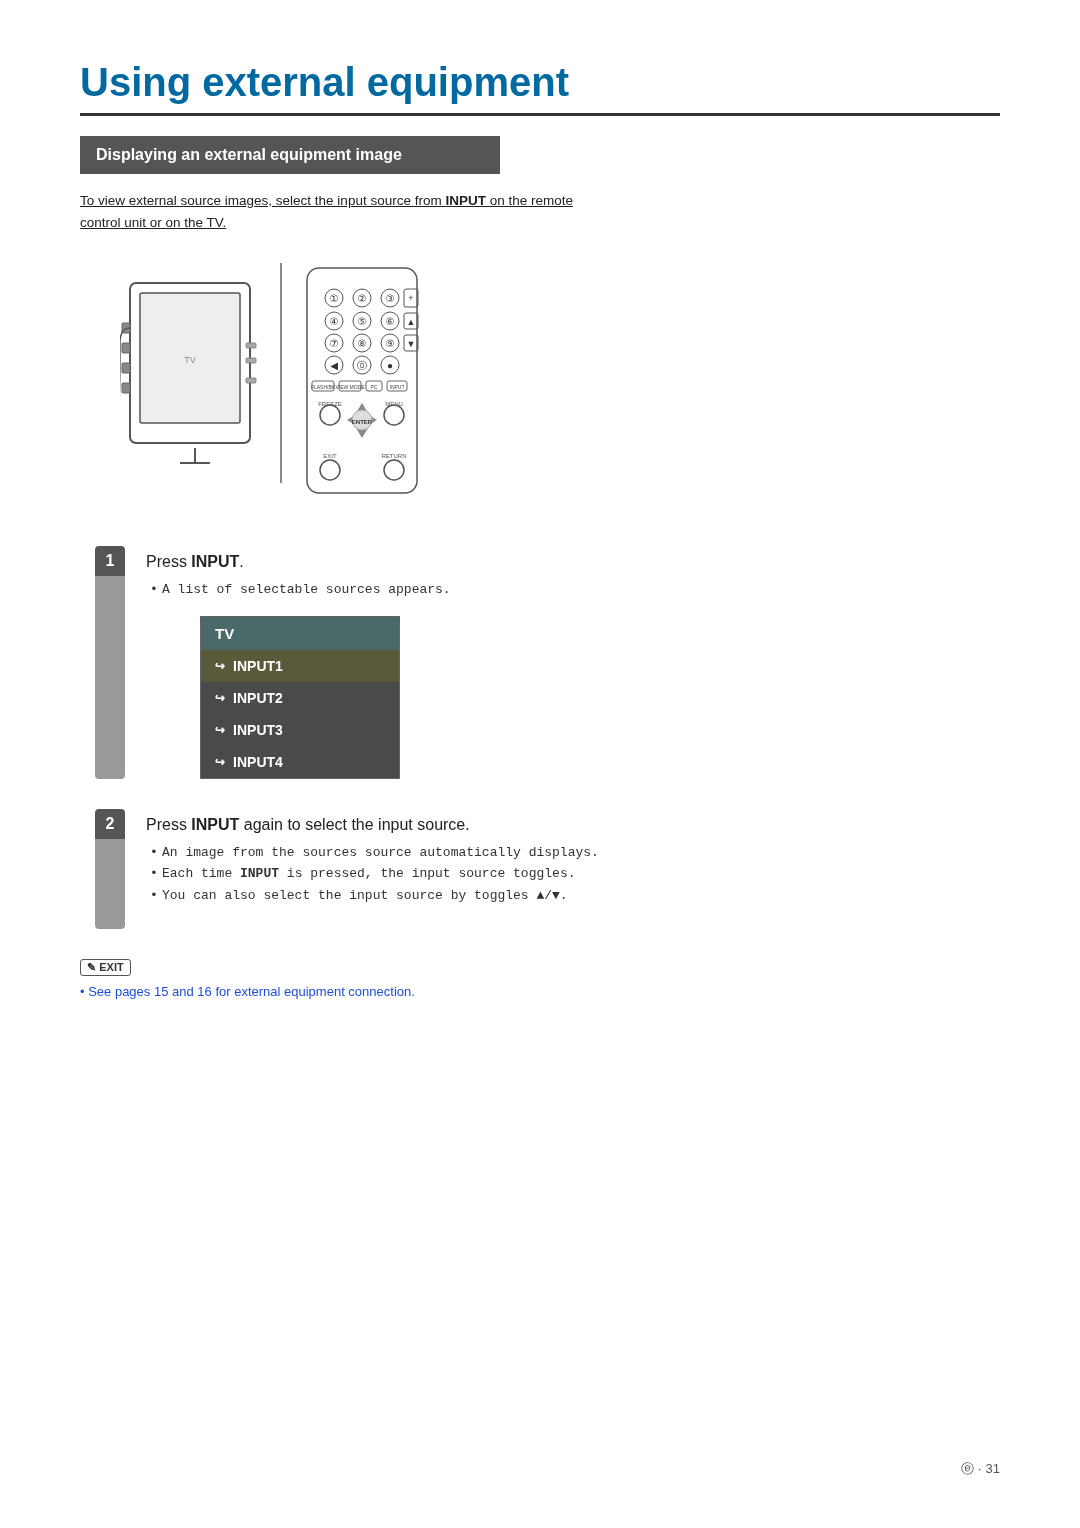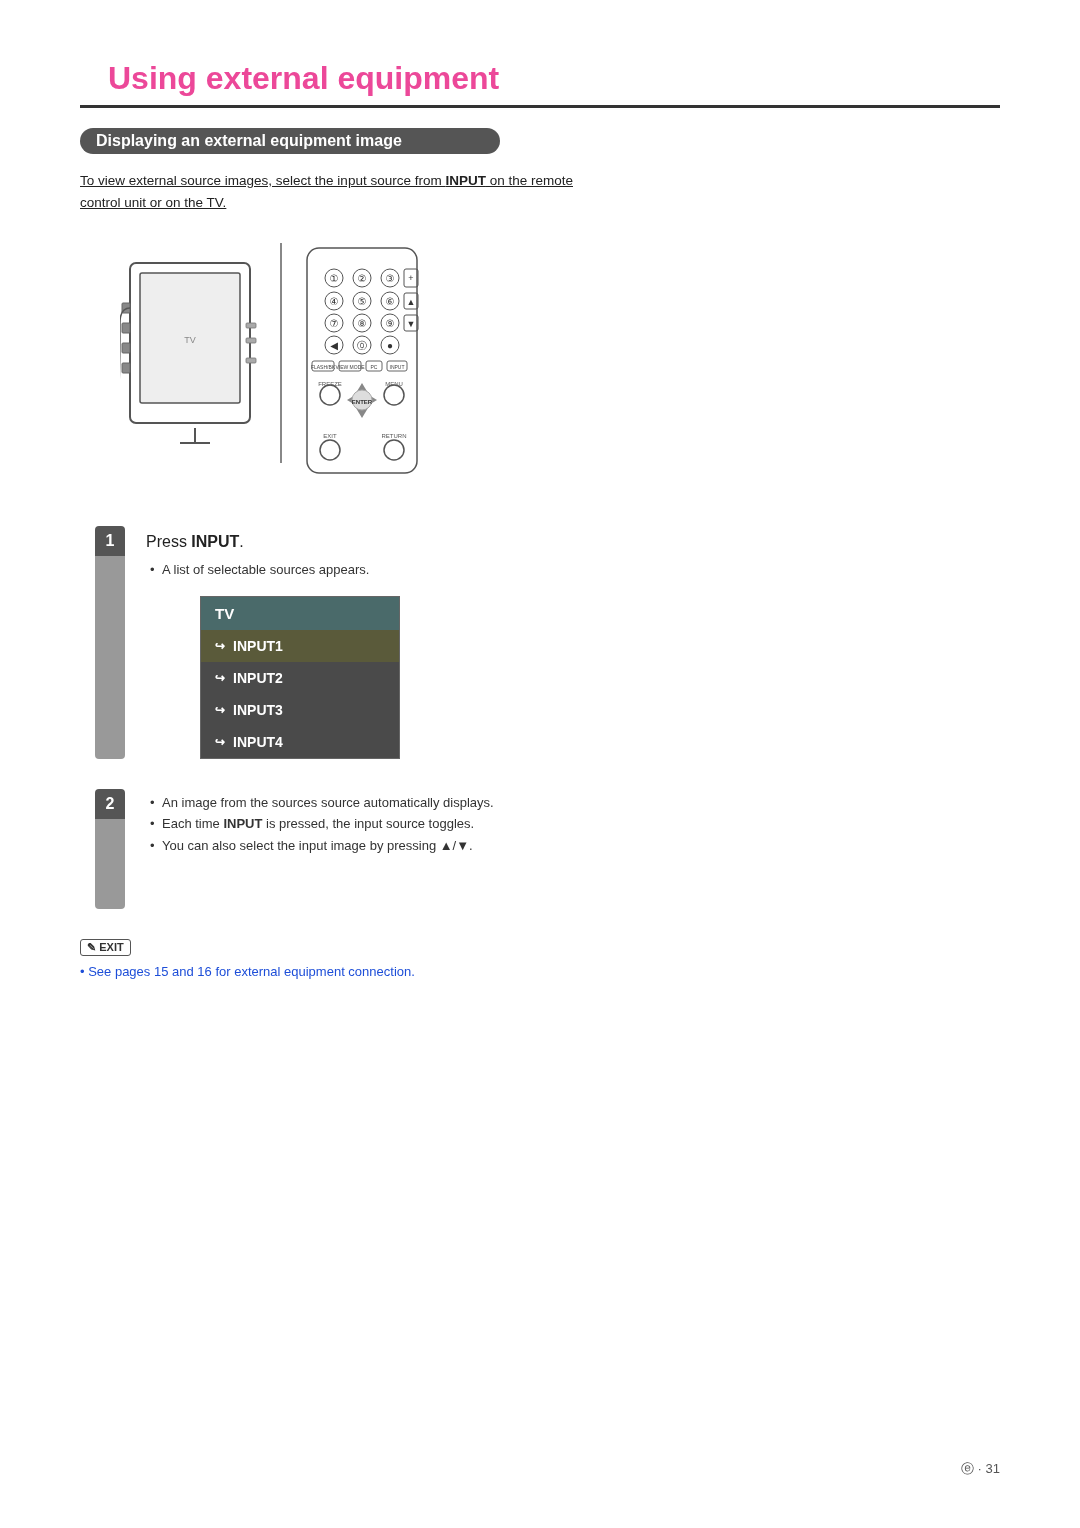--- a/index.html
+++ b/index.html
@@ -8,43 +8,41 @@
       font-family: Arial, Helvetica, sans-serif;
       font-size: 14px;
       color: #222;
       width: 1080px;
       min-height: 1528px;
       padding: 60px 80px 80px 80px;
     }
 
     
     .page-title {
-      font-size: 32px;
+      font-size: 40px;
       font-weight: bold;
       margin-bottom: 8px;
-      color: #ec4899;
-      margin-left: 28px;
+      color: #0369a1;
     }
     .title-rule {
       border: none;
       border-top: 3px solid #333;
       margin-bottom: 20px;
     }
 
     
     .section-header {
       background: #555;
       color: #fff;
       font-size: 16px;
       font-weight: bold;
-      padding: 4px 16px;
+      padding: 10px 16px;
       margin-bottom: 16px;
       display: inline-block;
       width: 420px;
-      border-radius: 15px;
     }
 
     
     .intro-text {
       font-size: 13.5px;
       line-height: 1.6;
       margin-bottom: 30px;
       max-width: 500px;
       text-decoration: underline;
     }
@@ -101,20 +99,21 @@
       line-height: 1.5;
       margin-bottom: 6px;
       margin-left: 6px;
     }
     .step-main-text strong { font-weight: bold; }
 
     .step-bullets {
       list-style: none;
       padding: 0;
       margin-left: 10px;
+      font-family: Liberation Mono, monospace;
     }
     .step-bullets li {
       font-size: 13px;
       line-height: 1.5;
       color: #333;
       position: relative;
       padding-left: 12px;
       margin-bottom: 2px;
     }
     .step-bullets li::before {
@@ -376,24 +375,27 @@
       </div>
     </div>
   </div>
 
   <div class="step-row">
     <div class="step-number-col">
       <div class="step-number-badge">2</div>
       <div class="step-number-bar"></div>
     </div>
     <div class="step-content">
+      <p class="step-main-text">
+        Press <strong>INPUT</strong> again to select the input source.
+      </p>
       <ul class="step-bullets">
         <li>An image from the sources source automatically displays.</li>
         <li>Each time <strong>INPUT</strong> is pressed, the input source toggles.</li>
-        <li>You can also select the input image by pressing ▲/▼.</li>
+        <li>You can also select the input source by toggles ▲/▼.</li>
       </ul>
     </div>
   </div>
 
 </div>
 
 
 <div class="note-section">
   <div class="note-header">
     <div class="note-icon-box">

